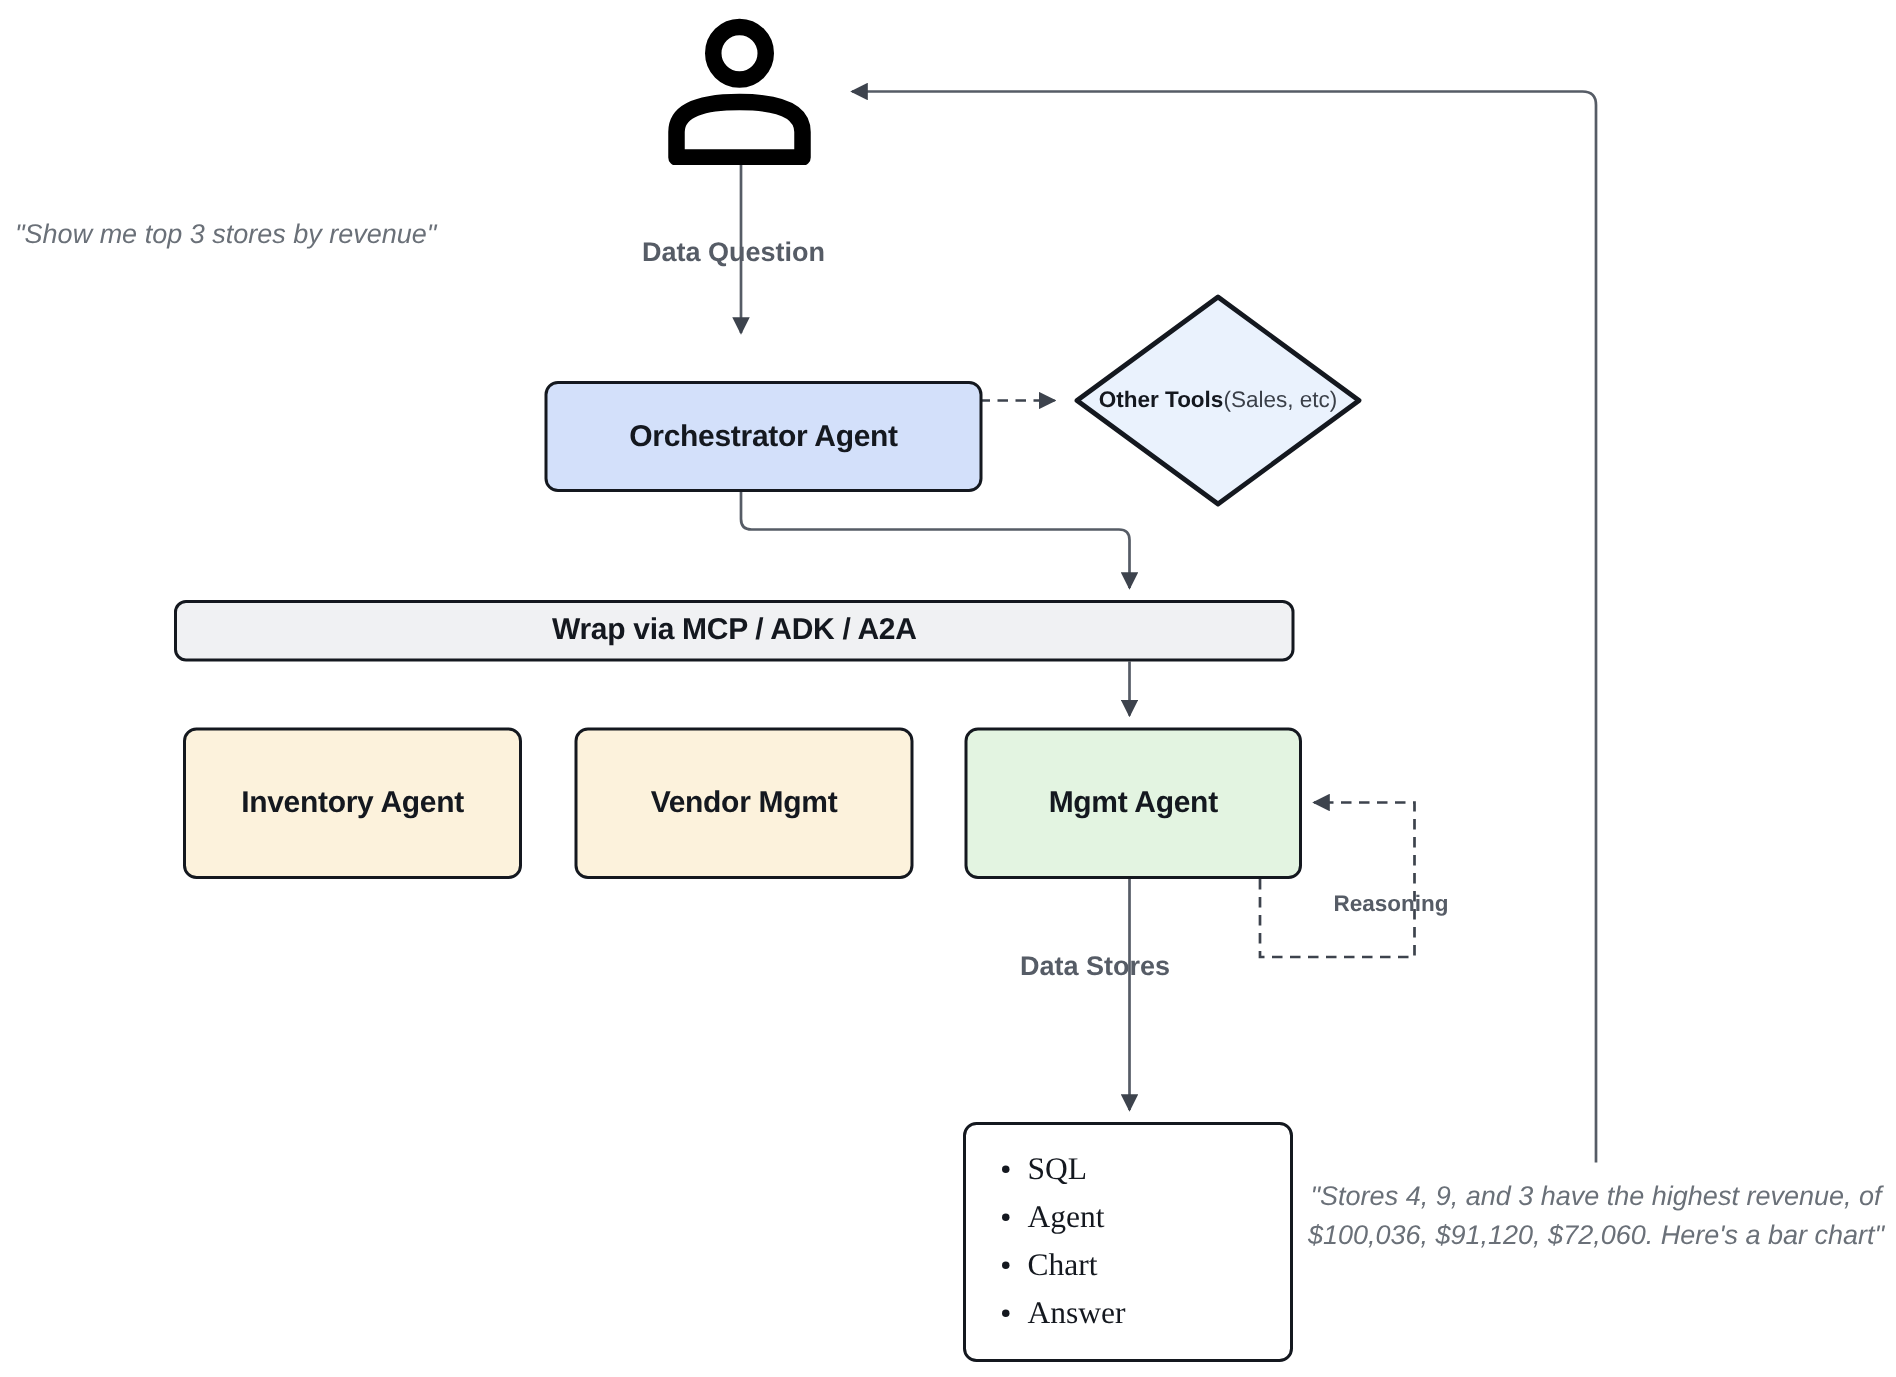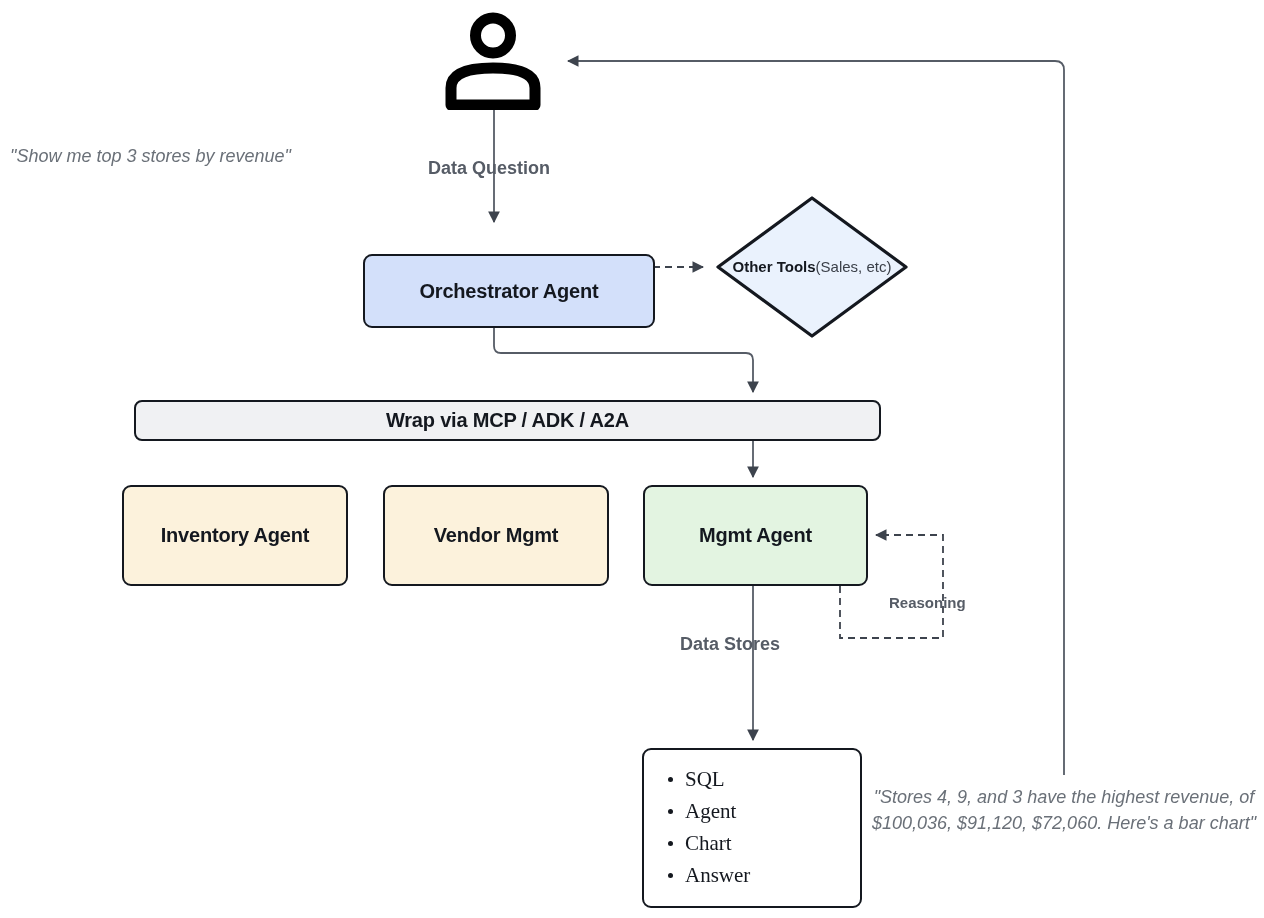--- a/index.html
+++ b/index.html
@@ -50,21 +50,21 @@
   }
   #node-orchestrator {
     left: 363px;
     top: 230px;
     width: 292px;
     height: 74px;
     background: #d3e0fa;
     margin-top: 24px;
   }
   #node-wrap {
-    left: 134px;
+    left: 116px;
     top: 400px;
     width: 747px;
     height: 41px;
     background: #f0f1f3;
     border-radius: 8px;
   }
   #node-inventory {
     left: 122px;
     top: 485px;
     width: 226px;

